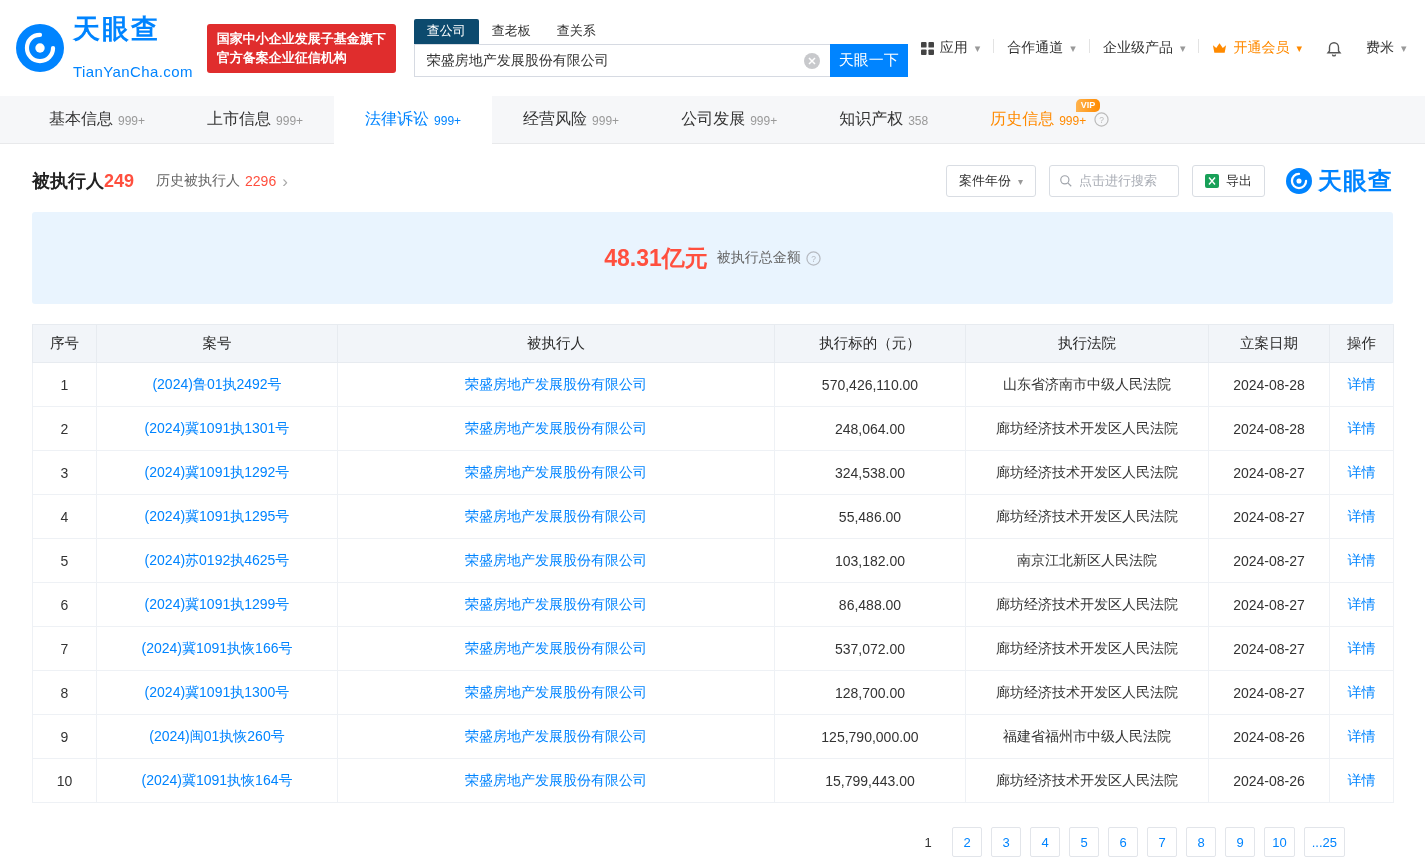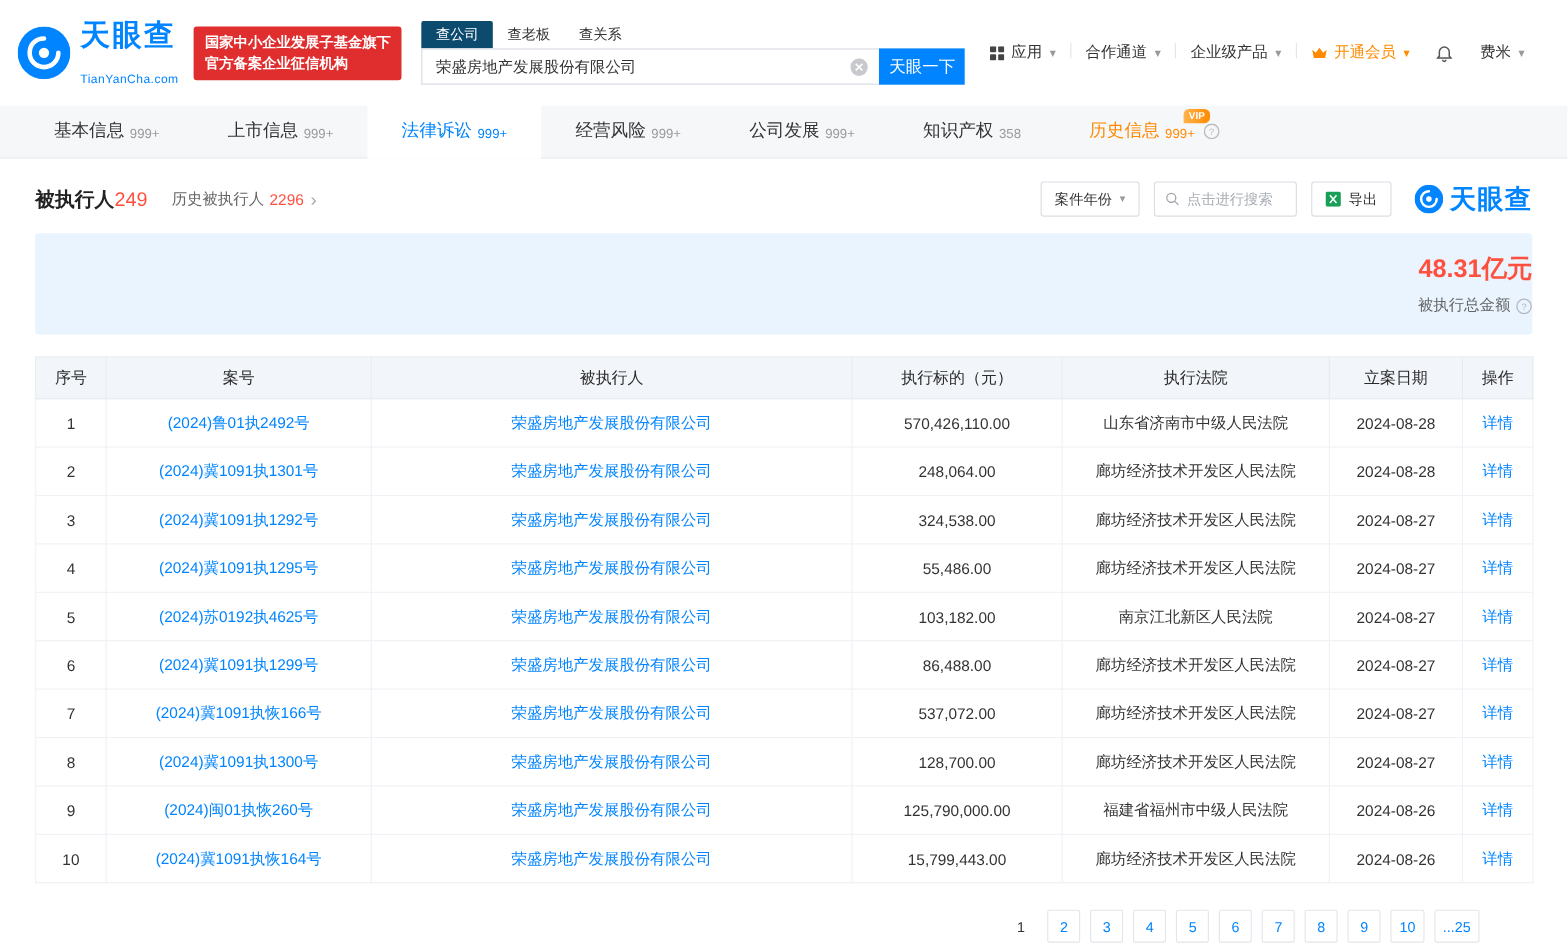--- a/index.html
+++ b/index.html
@@ -3,21 +3,21 @@
 <meta charset="utf-8">
 <style>
   *{box-sizing:border-box;margin:0;padding:0}
   html,body{width:1425px;height:861px}
   body{background:#fff;font-family:"Liberation Sans","DejaVu Sans",sans-serif;color:#333;font-size:14px;overflow:hidden}
 
   
   .topbar{height:96px;display:flex;align-items:center;padding:0 26px 0 16px;background:#fff}
   .logo-wrap{display:flex;align-items:center;gap:9px;flex:none;cursor:pointer}
   .logo-text .cn{font-size:27px;font-weight:bold;color:#0084ff;letter-spacing:2px;line-height:1}
-  .logo-text .en{font-size:11px;color:#0084ff;margin-top:20px;letter-spacing:.4px}
+  .logo-text .en{font-size:15px;color:#0084ff;margin-top:20px;letter-spacing:.4px}
   .gov-badge{flex:none;margin-left:14px;background:#e02d2d;color:#fff;font-size:13px;font-weight:bold;
              padding:5px 10px;border-radius:3px;line-height:1.5;text-align:left;white-space:nowrap}
   .search-area{margin-left:18px;width:494px;flex:none}
   .search-tabs{display:flex;align-items:flex-end;height:25px}
   .search-tab{font-size:13px;color:#333;padding:4px 13px;cursor:pointer;line-height:1.3}
   .search-tab.active{background:#0c4a6e;color:#fff;border-radius:2px 2px 0 0}
   .search-row{display:flex;height:33px}
   .search-input-wrap{flex:1;position:relative;border:1px solid #d6dae2;border-right:none;background:#fff;display:flex;align-items:center}
   .search-input{width:100%;border:none;outline:none;font-size:14px;padding:0 34px 0 12px;color:#333;font-family:inherit;background:transparent}
   .clear-icon{position:absolute;right:10px;top:8px;cursor:pointer;line-height:0}
@@ -37,37 +37,37 @@
   .main-tab.active{background:#fff;color:#0084ff;border-bottom:1px solid #fff;margin-bottom:-1px}
   .main-tab.active .count{color:#0084ff}
   .main-tab.history{color:#ff8a00}
   .main-tab.history .count{color:#ff8a00}
   .vip-tag{position:absolute;top:3px;right:40px;background:linear-gradient(90deg,#ffb34d,#ff8a00);
            color:#fff;font-size:9px;font-weight:bold;padding:1px 5px;border-radius:5px 5px 5px 0;line-height:1.2}
 
   
   .section-head{display:flex;align-items:center;margin:21px 32px 15px;height:32px}
   .sec-title{font-size:18px;font-weight:bold;color:#222}
-  .sec-count{font-size:18px;font-weight:normal;color:#ff4f3e}
+  .sec-count{font-size:18px;font-weight:bold;color:#ff4f3e}
   .hist-link{margin-left:22px;font-size:14px;color:#666;display:flex;align-items:center;gap:5px;cursor:pointer}
   .hist-link .num{color:#ff4f3e}
   .hist-link::after{content:"›";color:#aaa;font-size:17px;margin-left:1px;line-height:1}
   .head-controls{margin-left:auto;display:flex;align-items:center;gap:13px}
   .ctl-btn{height:32px;border:1px solid #d9dde3;border-radius:3px;background:#fff;display:flex;align-items:center;gap:7px;
            padding:0 12px;font-size:13px;color:#333;cursor:pointer;white-space:nowrap}
   .ctl-btn.caret::after{content:"▾";color:#999;font-size:10px}
   .mini-search{height:32px;width:130px;border:1px solid #d9dde3;border-radius:3px;display:flex;align-items:center;gap:6px;padding:0 9px;background:#fff}
   .mini-search input{border:none;outline:none;width:88px;font-size:13px;color:#333;font-family:Liberation Serif, serif}
   .mini-search input::placeholder{color:#a9adb5}
   .tyc-right-logo{display:flex;align-items:center;gap:6px;margin-left:8px}
   .tyc-right-logo .txt{font-size:24px;font-weight:bold;color:#0084ff;letter-spacing:1px}
 
   
-  .summary{margin:0 32px;background:#e9f4fe;border-radius:3px;height:92px;display:flex;flex-direction:column;
-           align-items:flex-end;justify-content:center;gap:9px}
+  .summary{margin:0 32px;background:#e9f4fe;border-radius:3px;height:92px;display:flex;flex-direction:row;
+           align-items:center;justify-content:center;gap:9px}
   .sum-amount{font-size:23px;font-weight:bold;color:#ff4f3e}
   .sum-label{font-size:14px;color:#666;display:flex;align-items:center;gap:5px}
 
   
   .data-table{width:1361px;margin:20px 32px 0;border-collapse:collapse;table-layout:fixed}
   .data-table th{background:#f2f5f9;font-weight:normal;font-size:14.5px;color:#2b2b2b;height:38px;border:1px solid #e7ebf0;text-align:center}
   .data-table td{height:44px;text-align:center;font-size:14px;color:#333;border:1px solid #eef1f5;
                  overflow:hidden;white-space:nowrap;text-overflow:ellipsis;padding:0 6px}
   a.blue{color:#0084ff;text-decoration:none;cursor:pointer}
 

